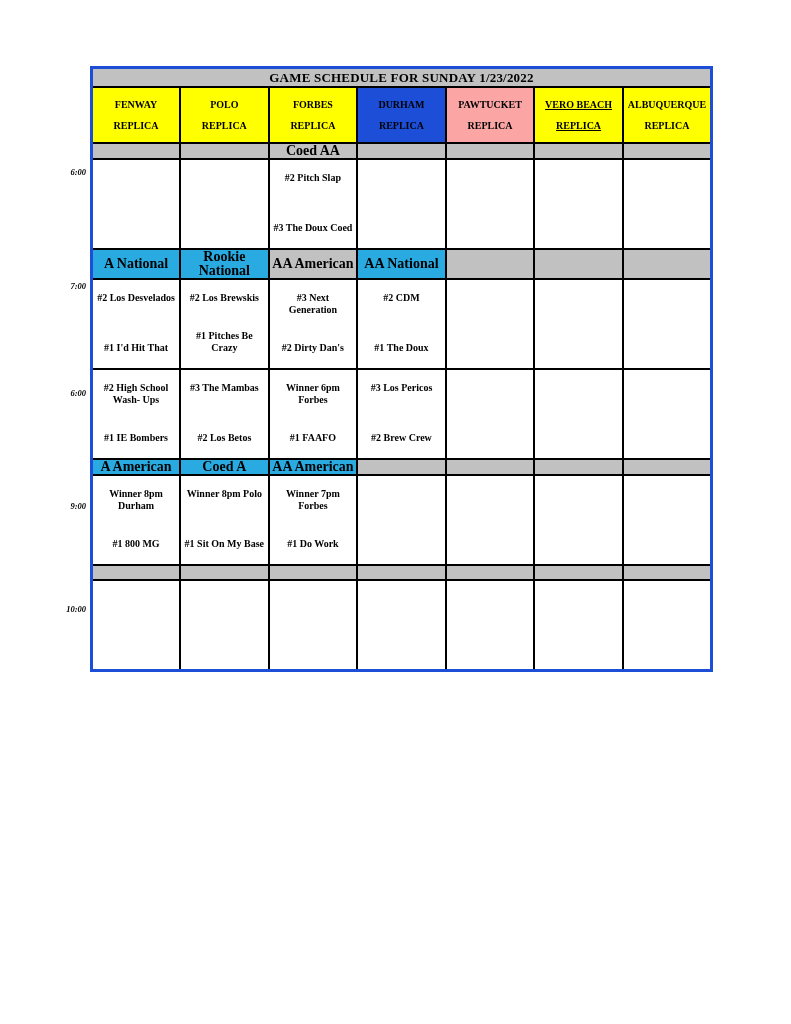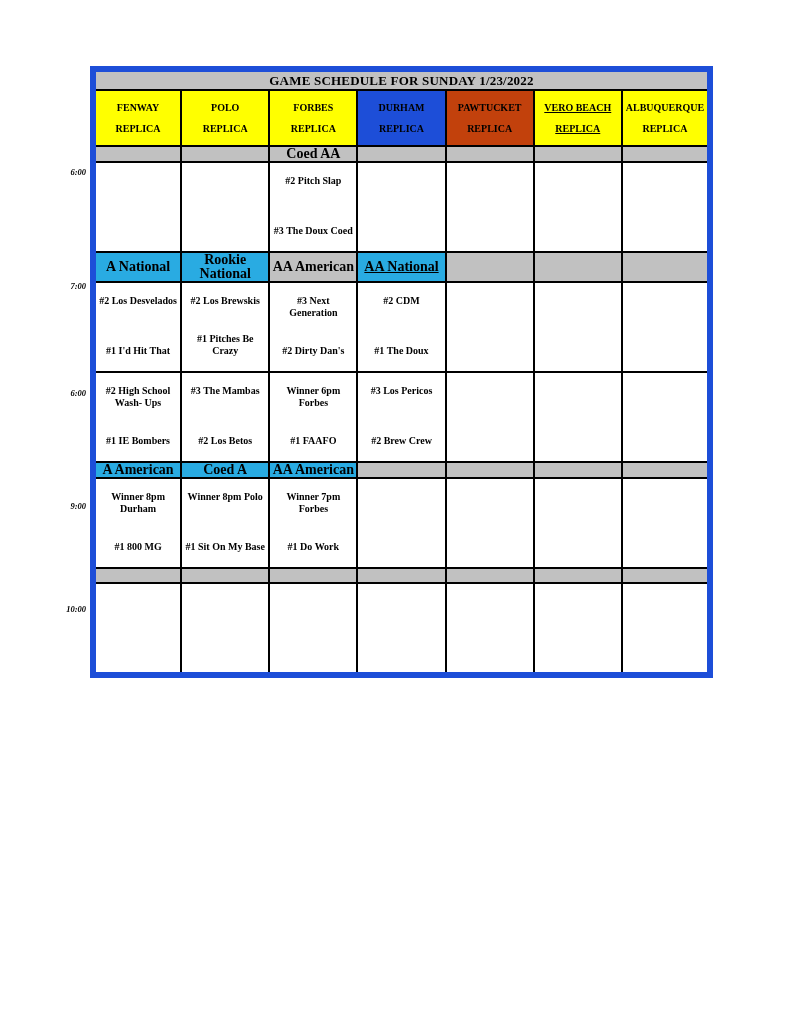--- a/index.html
+++ b/index.html
@@ -4,21 +4,21 @@
 <style>
   html,body { margin:0; padding:0; background:#888; }
   .page {
     position:relative; width:791px; height:1024px; background:#ffffff;
     font-family:"Liberation Serif", serif; color:#000; overflow:hidden;
     margin:0 auto;
   }
   table.sched {
     position:absolute; left:90px; top:66px; width:623px;
     border-collapse:collapse; table-layout:fixed;
-    border:6px solid #1d4ed8;
+    border:3px solid #1d4ed8;
   }
   table.sched td { border:2px solid #000; padding:0; overflow:hidden; }
 
   .title-cell { height:17px; text-align:center; vertical-align:middle;
     font-weight:bold; font-size:13px; letter-spacing:0.2px; }
 
   .venue-cell { height:54px; }
   .venue-inner { height:54px; display:flex; flex-direction:column;
     justify-content:space-evenly; align-items:center;
     font-weight:bold; font-size:10px; text-align:center; line-height:1.1; }
@@ -80,21 +80,21 @@
               <div class="venue-name">FORBES</div>
               <div class="venue-replica">REPLICA</div>
             </div>
       </td>
       <td class="venue-cell" style="background: #1d4ed8;">
         <div class="venue-inner">
               <div class="venue-name">DURHAM</div>
               <div class="venue-replica">REPLICA</div>
             </div>
       </td>
-      <td class="venue-cell" style="background: #c2410c;">
+      <td class="venue-cell" style="background: #fca5a5;">
         <div class="venue-inner">
               <div class="venue-name">PAWTUCKET</div>
               <div class="venue-replica">REPLICA</div>
             </div>
       </td>
       <td class="venue-cell" style="background: rgb(255, 255, 0); text-decoration: underline;">
         <div class="venue-inner">
               <div class="venue-name">VERO BEACH</div>
               <div class="venue-replica">REPLICA</div>
             </div>
@@ -159,21 +159,21 @@
               <div class="team"></div>
               <div class="team"></div>
             </div>
           </td>
     </tr>
 
     <tr>
       <td class="sub-cell" style="background: rgb(41, 171, 226);"><span>A National</span></td>
       <td class="sub-cell" style="background: rgb(41, 171, 226);"><span>Rookie National</span></td>
       <td class="sub-cell" style="background: rgb(193, 193, 193);"><span>AA American</span></td>
-      <td class="sub-cell" style="background: rgb(41, 171, 226); text-decoration: underline;"><span>AA National</span></td>
+      <td class="sub-cell" style="background: rgb(41, 171, 226);"><span>AA National</span></td>
       <td class="sub-cell" style="background: rgb(193, 193, 193);"><span></span></td>
       <td class="sub-cell" style="background: rgb(193, 193, 193);"><span></span></td>
       <td class="sub-cell" style="background: rgb(193, 193, 193);"><span></span></td>
     </tr>
 
     <tr>
       <td class="game-cell">
             <div class="game-inner">
               <div class="team">#2 Los Desvelados</div>
               <div class="team">#1 I'd Hit That</div>

